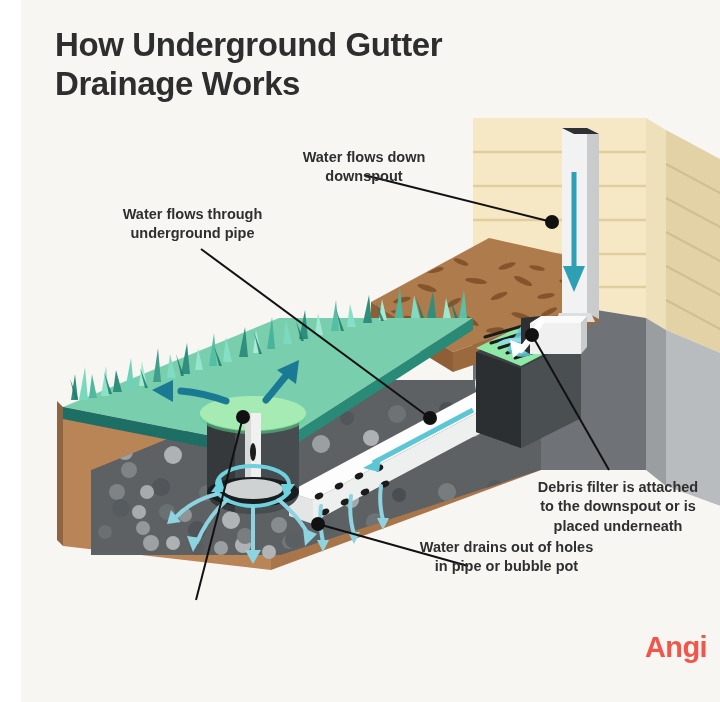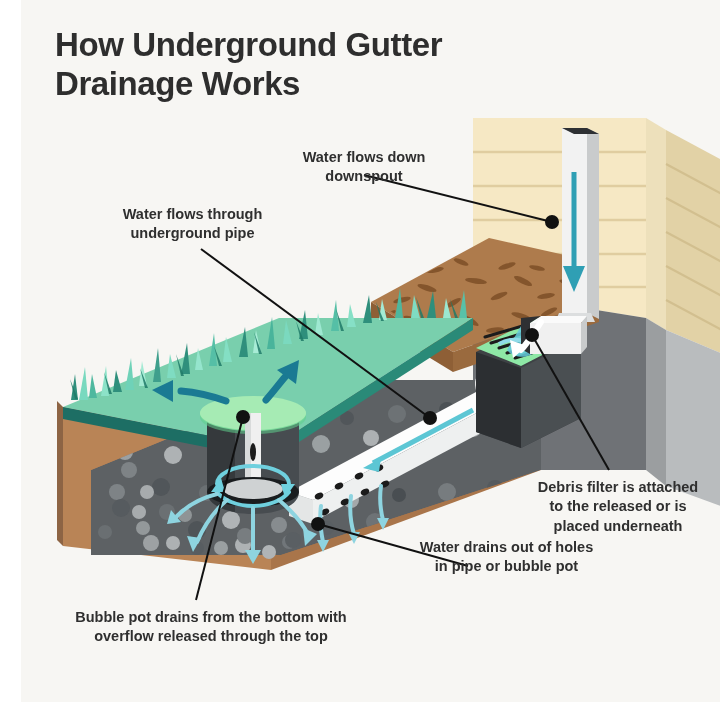--- a/index.html
+++ b/index.html
@@ -402,23 +402,22 @@
     </g>
   </svg>
 
   <div class="callout center" id="callout-downspout">Water flows down
 downspout</div>
 
   <div class="callout center" id="callout-pipe">Water flows through
 underground pipe</div>
 
   <div class="callout center" id="callout-filter">Debris filter is attached
-to the released or is
+to the downspout or is
 placed underneath</div>
 
   <div class="callout center" id="callout-holes">Water drains out of holes
 in pipe or bubble pot</div>
 
-  <div class="callout center" id="callout-bubblepot">Bubble pot drains from the bottom with
-overflow released through the top</div>
-
+
+  <div class="logo" style="color: rgb(240, 86, 74);">Angi</div>
 
 </div>
 
 </body></html>

